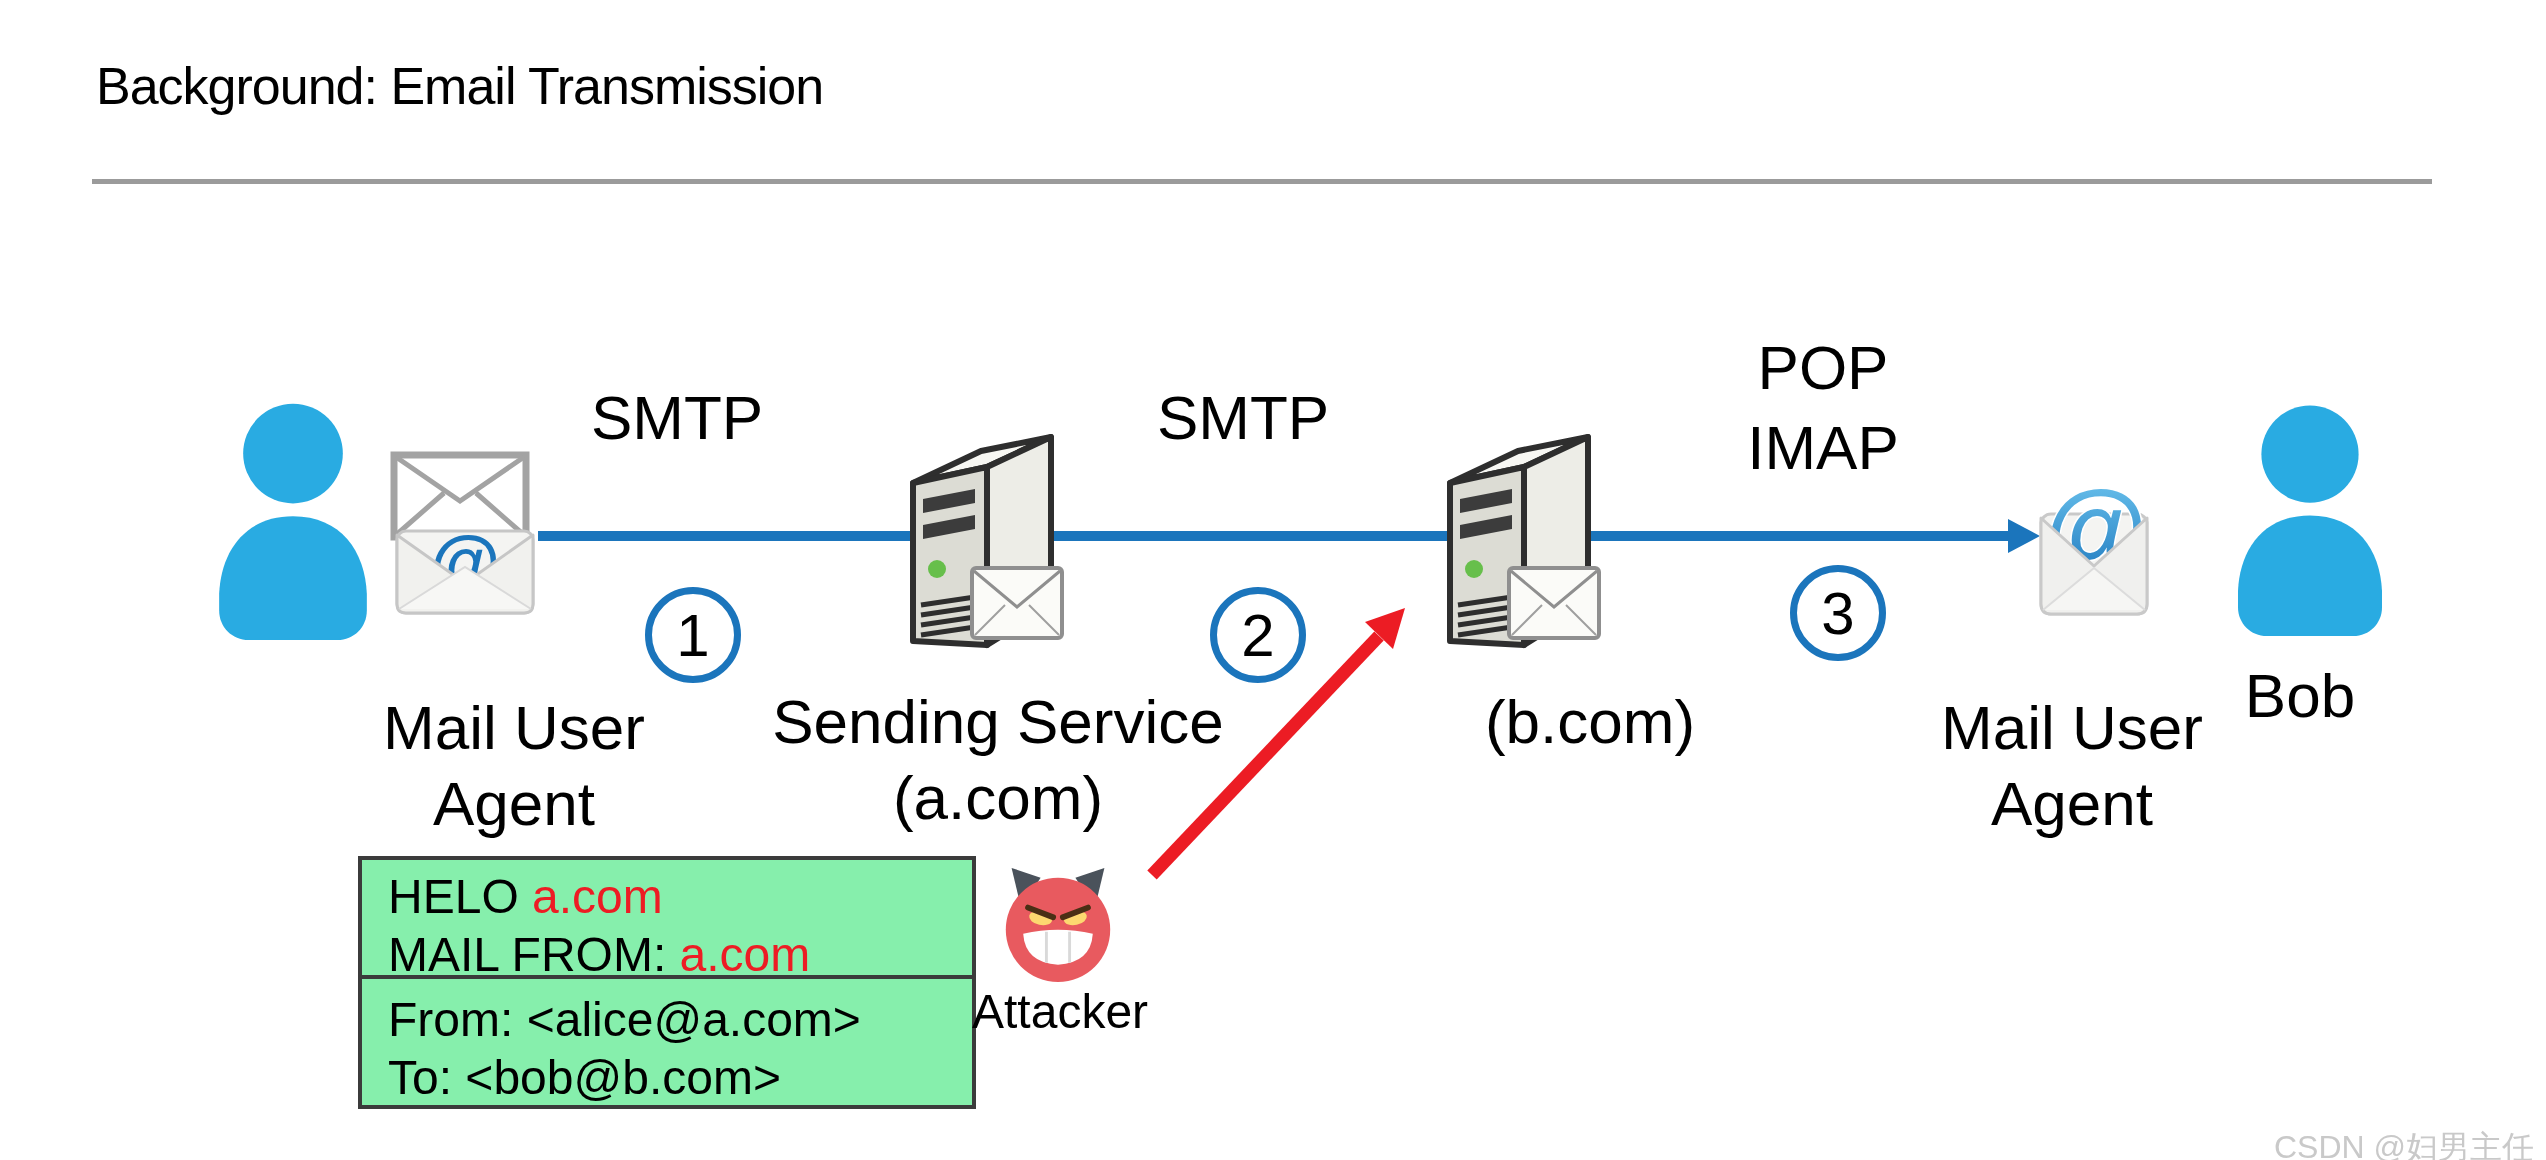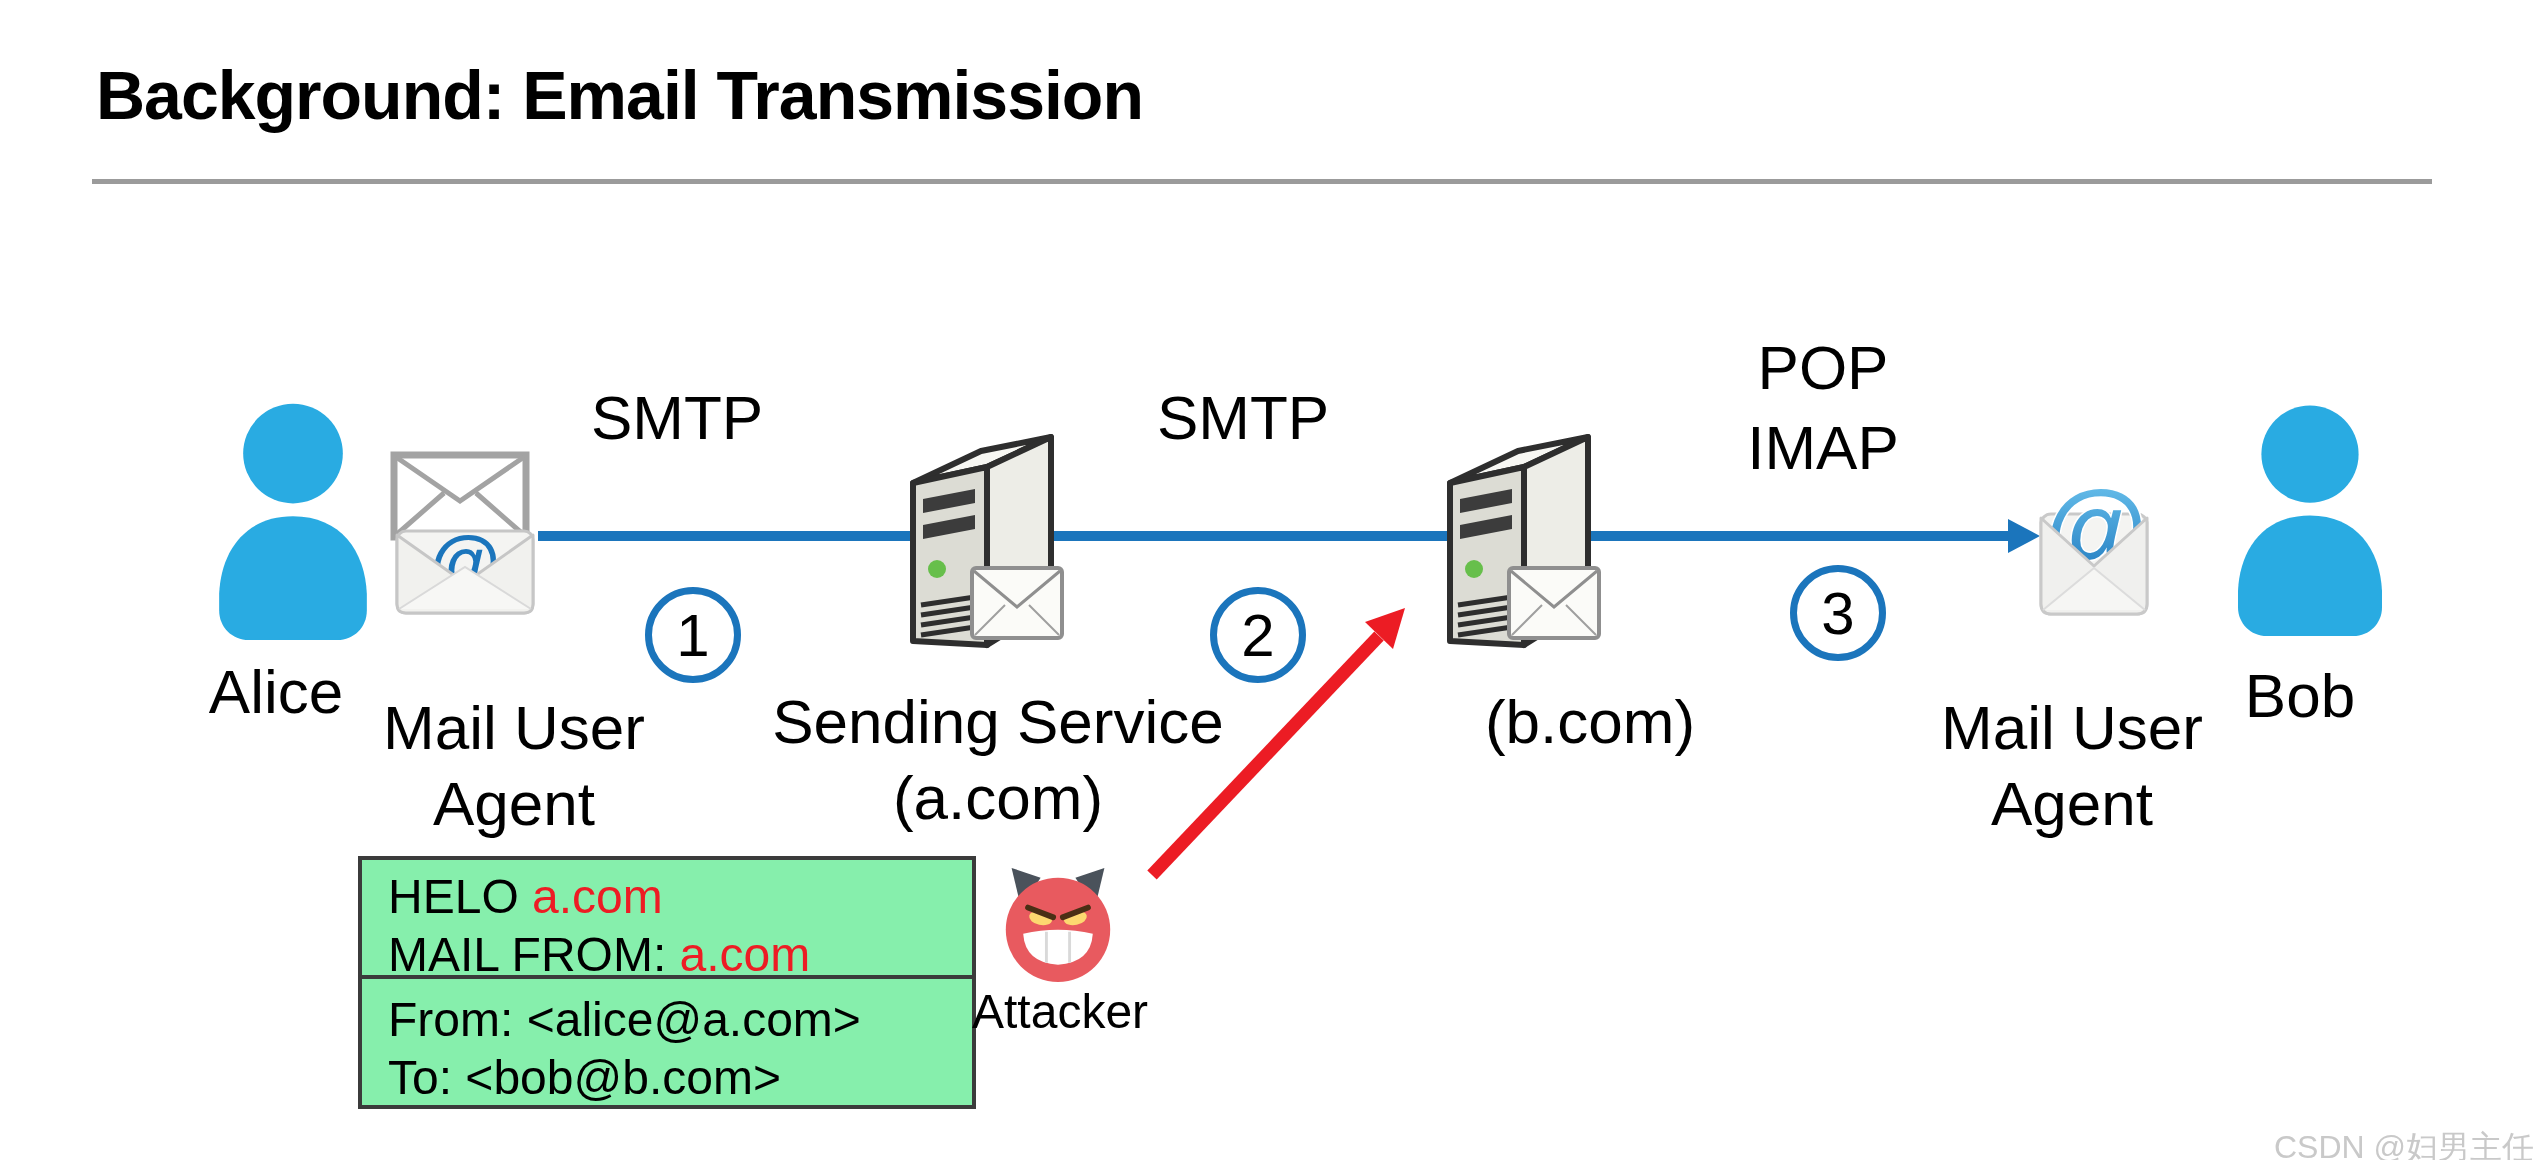--- a/index.html
+++ b/index.html
@@ -1,21 +1,21 @@
 <!DOCTYPE html>
 <html><head>
 <meta charset="utf-8">
 <style>
   html,body{margin:0;padding:0;background:#fff;}
   #slide{position:relative;width:2546px;height:1160px;background:#ffffff;overflow:hidden;
          font-family:"Liberation Sans","DejaVu Sans",sans-serif;color:#000;}
   .abs{position:absolute;}
   .lbl{font-size:62px;line-height:76px;text-align:center;white-space:nowrap;}
   .icon svg{display:block;width:100%;height:100%;}
-  #title{left:96px;top:56px;font-size:68px;font-weight:bold;letter-spacing:-1px;white-space:nowrap;}
+  #title{left:96px;top:56px;font-size:52px;font-weight:normal;letter-spacing:-1px;white-space:nowrap;}
   #rule{left:92px;top:179px;width:2340px;height:5px;background:#9b9b9b;}
   #flow-line{left:538px;top:531px;width:1472px;height:10px;background:#1B75BC;}
   #flow-head{left:2008px;top:519px;width:0;height:0;border-top:17px solid transparent;
              border-bottom:17px solid transparent;border-left:32px solid #1B75BC;}
   #alice-icon{left:200px;top:400px;width:186px;height:240px;color:#29ABE2;}
   #alice-label{left:156px;top:654px;width:240px;}
   #mua-closed{left:390px;top:451px;width:140px;height:90px;}
   #mua-open{left:395px;top:515px;width:140px;height:100px;}
   #mua-left-label{left:364px;top:690px;width:300px;}
   #smtp1{left:527px;top:380px;width:300px;}
@@ -88,21 +88,20 @@
   <div class="abs" id="rule"></div>
 
   <div class="abs" id="flow-line"></div>
   <div class="abs" id="flow-head"></div>
 
   <div class="abs icon" id="alice-icon">
     <svg viewBox="0 0 100 130">
         <use href="#sym-person"></use>
       </svg>
   </div>
-  <div class="abs lbl" id="alice-label">Alice</div>
 
   <div class="abs icon" id="mua-closed">
     <svg viewBox="0 0 140 90">
       <rect x="4" y="4" width="132" height="82" fill="#ffffff" stroke="#a3a3a3" stroke-width="7"></rect>
       <path d="M6,6 L70,50 L134,6 M6,84 L54,42 M134,84 L86,42" stroke="#a3a3a3" stroke-width="5" fill="none"></path>
     </svg>
   </div>
   <div class="abs icon" id="mua-open">
     <svg viewBox="0 0 140 100">
       <rect x="2" y="16" width="136" height="82" rx="9" fill="#f4f4f2" stroke="#c6c6c6" stroke-width="3"></rect>

